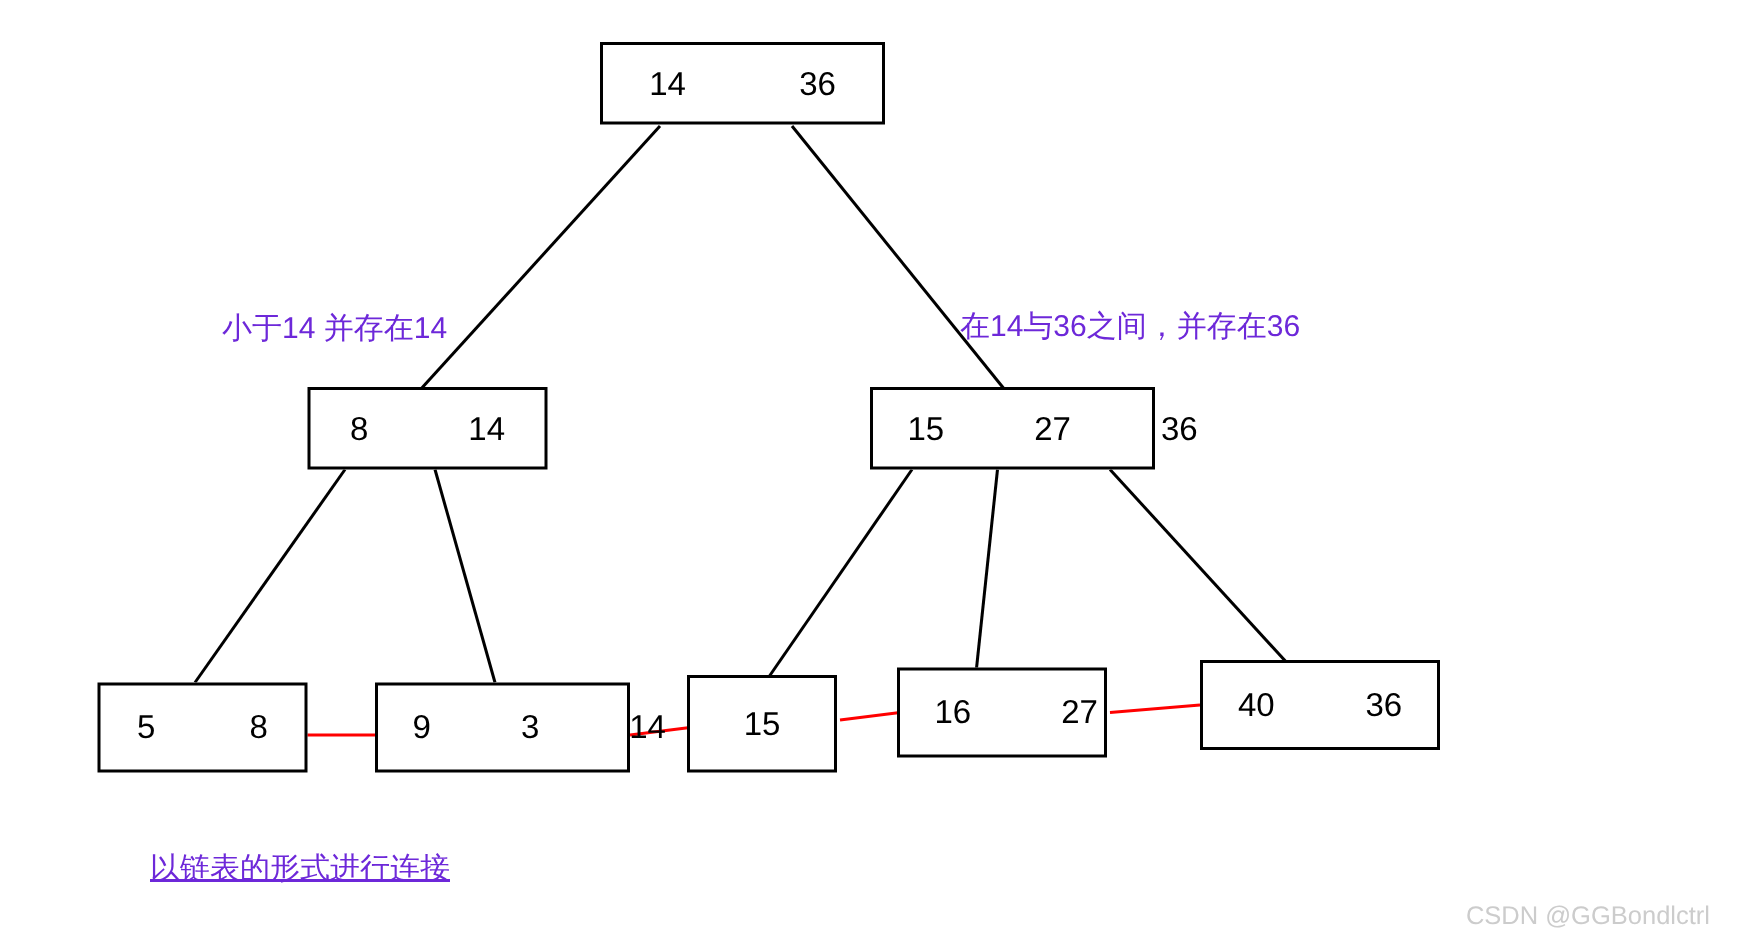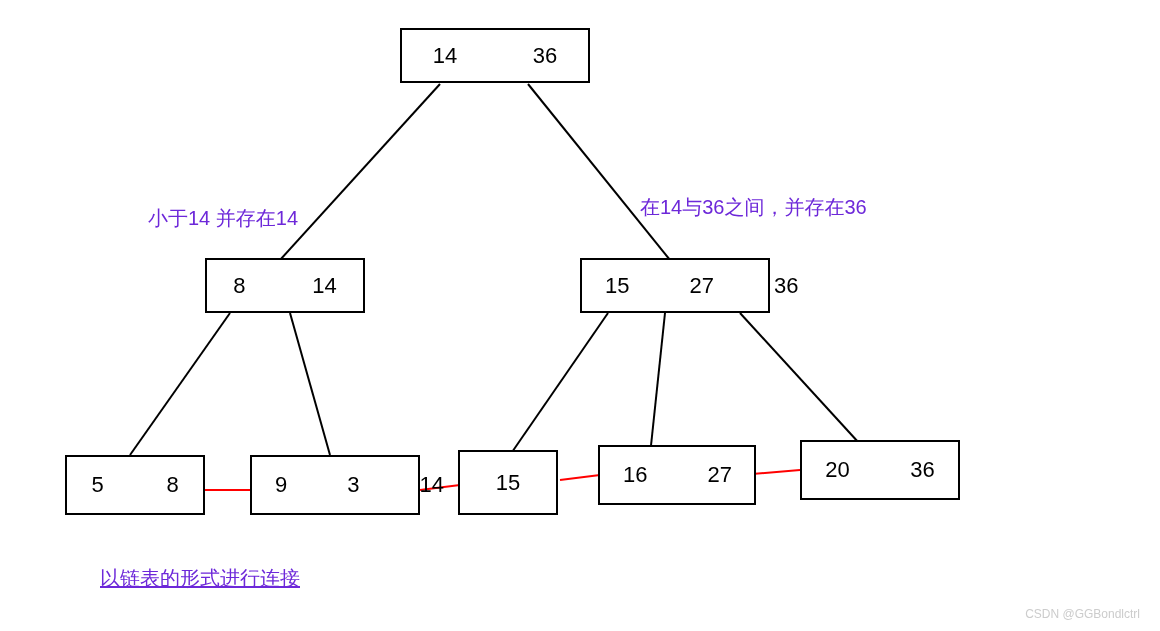--- a/index.html
+++ b/index.html
@@ -26,21 +26,21 @@
     .label {
       position: absolute;
       font-size: 20px;
       color: #6d28d9;
       z-index: 2;
     }
     .watermark {
       position: absolute;
       right: 20px;
       bottom: 10px;
-      font-size: 12px;
+      font-size: 17px;
       color: #ccc;
       z-index: 3;
     }
     svg.lines {
       position: absolute;
       top: 0; left: 0;
       width: 1160px;
       height: 631px;
       z-index: 1;
     }
@@ -94,27 +94,27 @@
 <div class="node" style="left:250px; top:455px; width:170px; height:60px;">
   <span>9</span>
   <span>3</span>
   <span>14</span>
 </div>
 
 <div class="node" style="left:458px; top:450px; width:100px; height:65px;">
   <span>15</span>
 </div>
 
-<div class="node" style="left:598px; top:445px; width:158px; height:60px;">
+<div class="node" style="left:598px; top:445px; width:140px; height:60px;">
   <span>16</span>
   <span>27</span>
 </div>
 
 <div class="node" style="left:800px; top:440px; width:160px; height:60px;">
-  <span>20</span>
+  <span>40</span>
   <span>36</span>
 </div>
 
 <div class="label" style="left:148px; top:205px;">小于14 并存在14</div>
-<div class="label" style="left:640px; top:194px;">在14与36之间，并存在36</div>
+<div class="label" style="left:640px; top:204px;">在14与36之间，并存在36</div>
 <div class="label" style="left:100px; top:565px;text-decoration:underline;">以链表的形式进行连接</div>
 
 <div class="watermark">CSDN @GGBondlctrl</div>
 
 </body></html>

